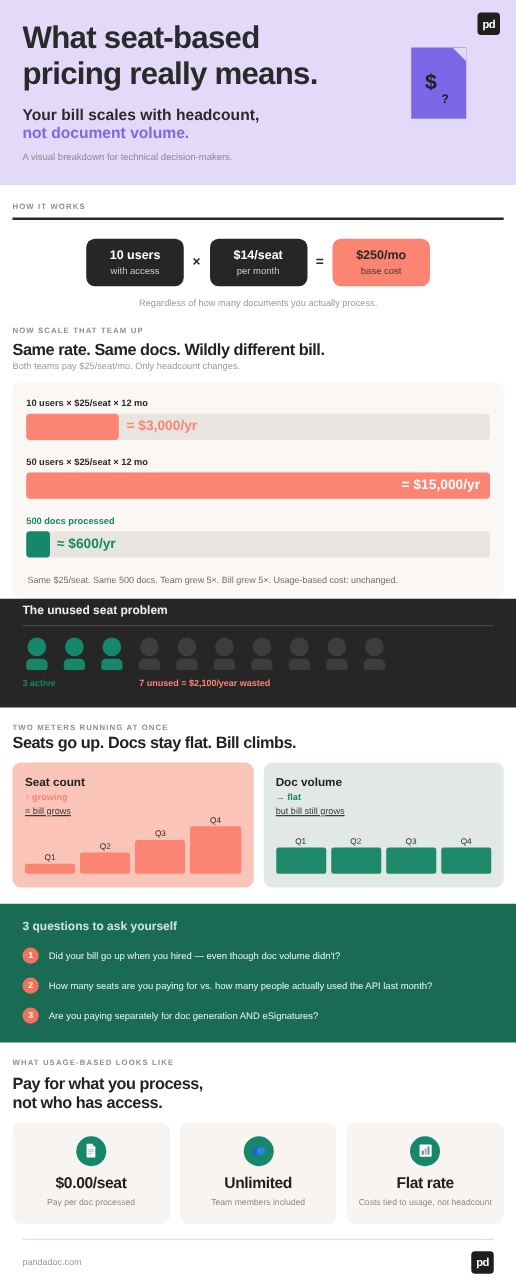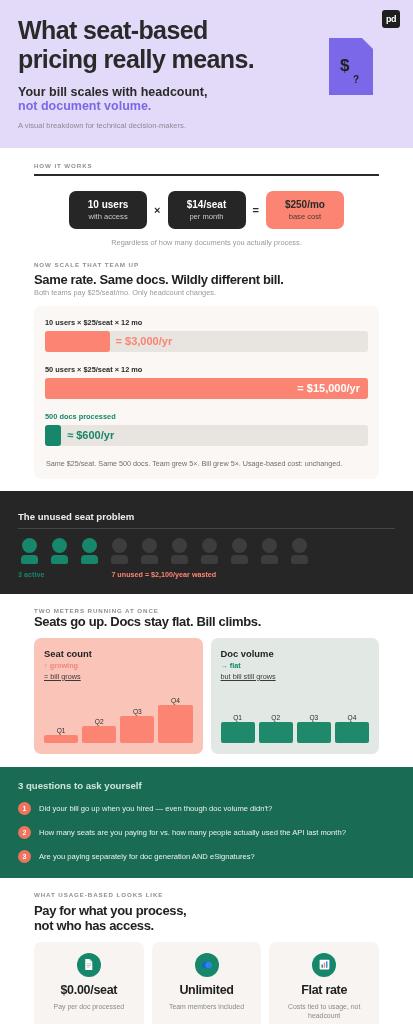--- a/index.html
+++ b/index.html
@@ -38,21 +38,21 @@
   .doc-icon .dollar {
     position: absolute; left: 11px; top: 18px;
     font-size: 17px; font-weight: 700; color: #1f1f1f;
   }
   .doc-icon .qmark {
     position: absolute; left: 24px; top: 36px;
     font-size: 10px; font-weight: 700; color: #1f1f1f;
   }
 
   
-  .sec { padding: 0 34px; }
+  .sec { padding: 0 10px; }
   .eyebrow {
     font-size: 6.2px; letter-spacing: 0.9px; color: #8f8f8f;
     font-weight: 700; text-transform: uppercase;
   }
   .rule { height: 1.6px; background: #2a2a2a; margin-top: 5px; }
   .h2 { font-size: 13px; font-weight: 700; color: #222; letter-spacing: -0.35px; }
   .h2-sub { font-size: 7.4px; color: #9a9a9a; margin-top: 1px; }
 
   
   .formula { display: flex; align-items: center; justify-content: center; gap: 7px; margin-top: 15px; }
@@ -77,35 +77,35 @@
   .track .fill.green { background: #16876A; }
   .track .val {
     position: absolute; top: 50%; transform: translateY(-50%);
     font-size: 11px; font-weight: 700; white-space: nowrap;
   }
   .bar-block { margin-bottom: 13px; }
   .bar-block:last-of-type { margin-bottom: 0; }
   .scale-foot { font-size: 7.2px; color: #6f6f6f; margin-top: 11px; padding: 0 1px; }
 
   
-  .dark { background: #262626; padding: 20px 18px 15px 18px; margin-top: 12px; }
+  .dark { background: #262626; padding: 4px 18px 15px 18px; }
   .dark-title { font-size: 9.6px; font-weight: 700; color: #efefef; }
   .dark-rule { height: 1px; background: #464646; margin-top: 6px; }
   .seats { display: flex; gap: 7px; margin-top: 9px; }
   .seat { width: 23px; }
   .seat .head { width: 15px; height: 15px; border-radius: 50%; background: #3d3d3d; margin: 0 auto; }
   .seat .body { width: 17px; height: 9px; border-radius: 4px 4px 2px 2px; background: #3d3d3d; margin: 2px auto 0; }
   .seat.active .head, .seat.active .body { background: #16876A; }
   .seat-legend { display: flex; margin-top: 6px; font-size: 7.2px; font-weight: 700; }
   .seat-legend .act { color: #16876A; }
   .seat-legend .un { color: #FB8472; margin-left: 67px; }
 
   
   .charts { display: flex; gap: 8px; margin-top: 9px; }
-  .chart-card { flex: 1; border-radius: 7px; padding: 10px 10px 11px 10px; height: 116px; position: relative; }
+  .chart-card { flex: 1; border-radius: 7px; padding: 10px 10px 11px 10px; height: 100px; position: relative; }
   .chart-card.coral { background: #FBC4B8; }
   .chart-card.grey { background: #E2E8E4; }
   .ct { font-size: 9.4px; font-weight: 700; color: #232323; }
   .cmeta { font-size: 7.3px; margin-top: 2px; }
   .cmeta.up { color: #F08878; font-weight: 700; }
   .cmeta.flat { color: #16876A; font-weight: 700; }
   .cmeta.plain { color: #3a3a3a; text-decoration: underline; }
   .bars { position: absolute; left: 10px; right: 10px; bottom: 11px; height: 52px;
           display: flex; align-items: flex-end; gap: 4px; }
   .bwrap { flex: 1; display: flex; flex-direction: column; align-items: center; }

